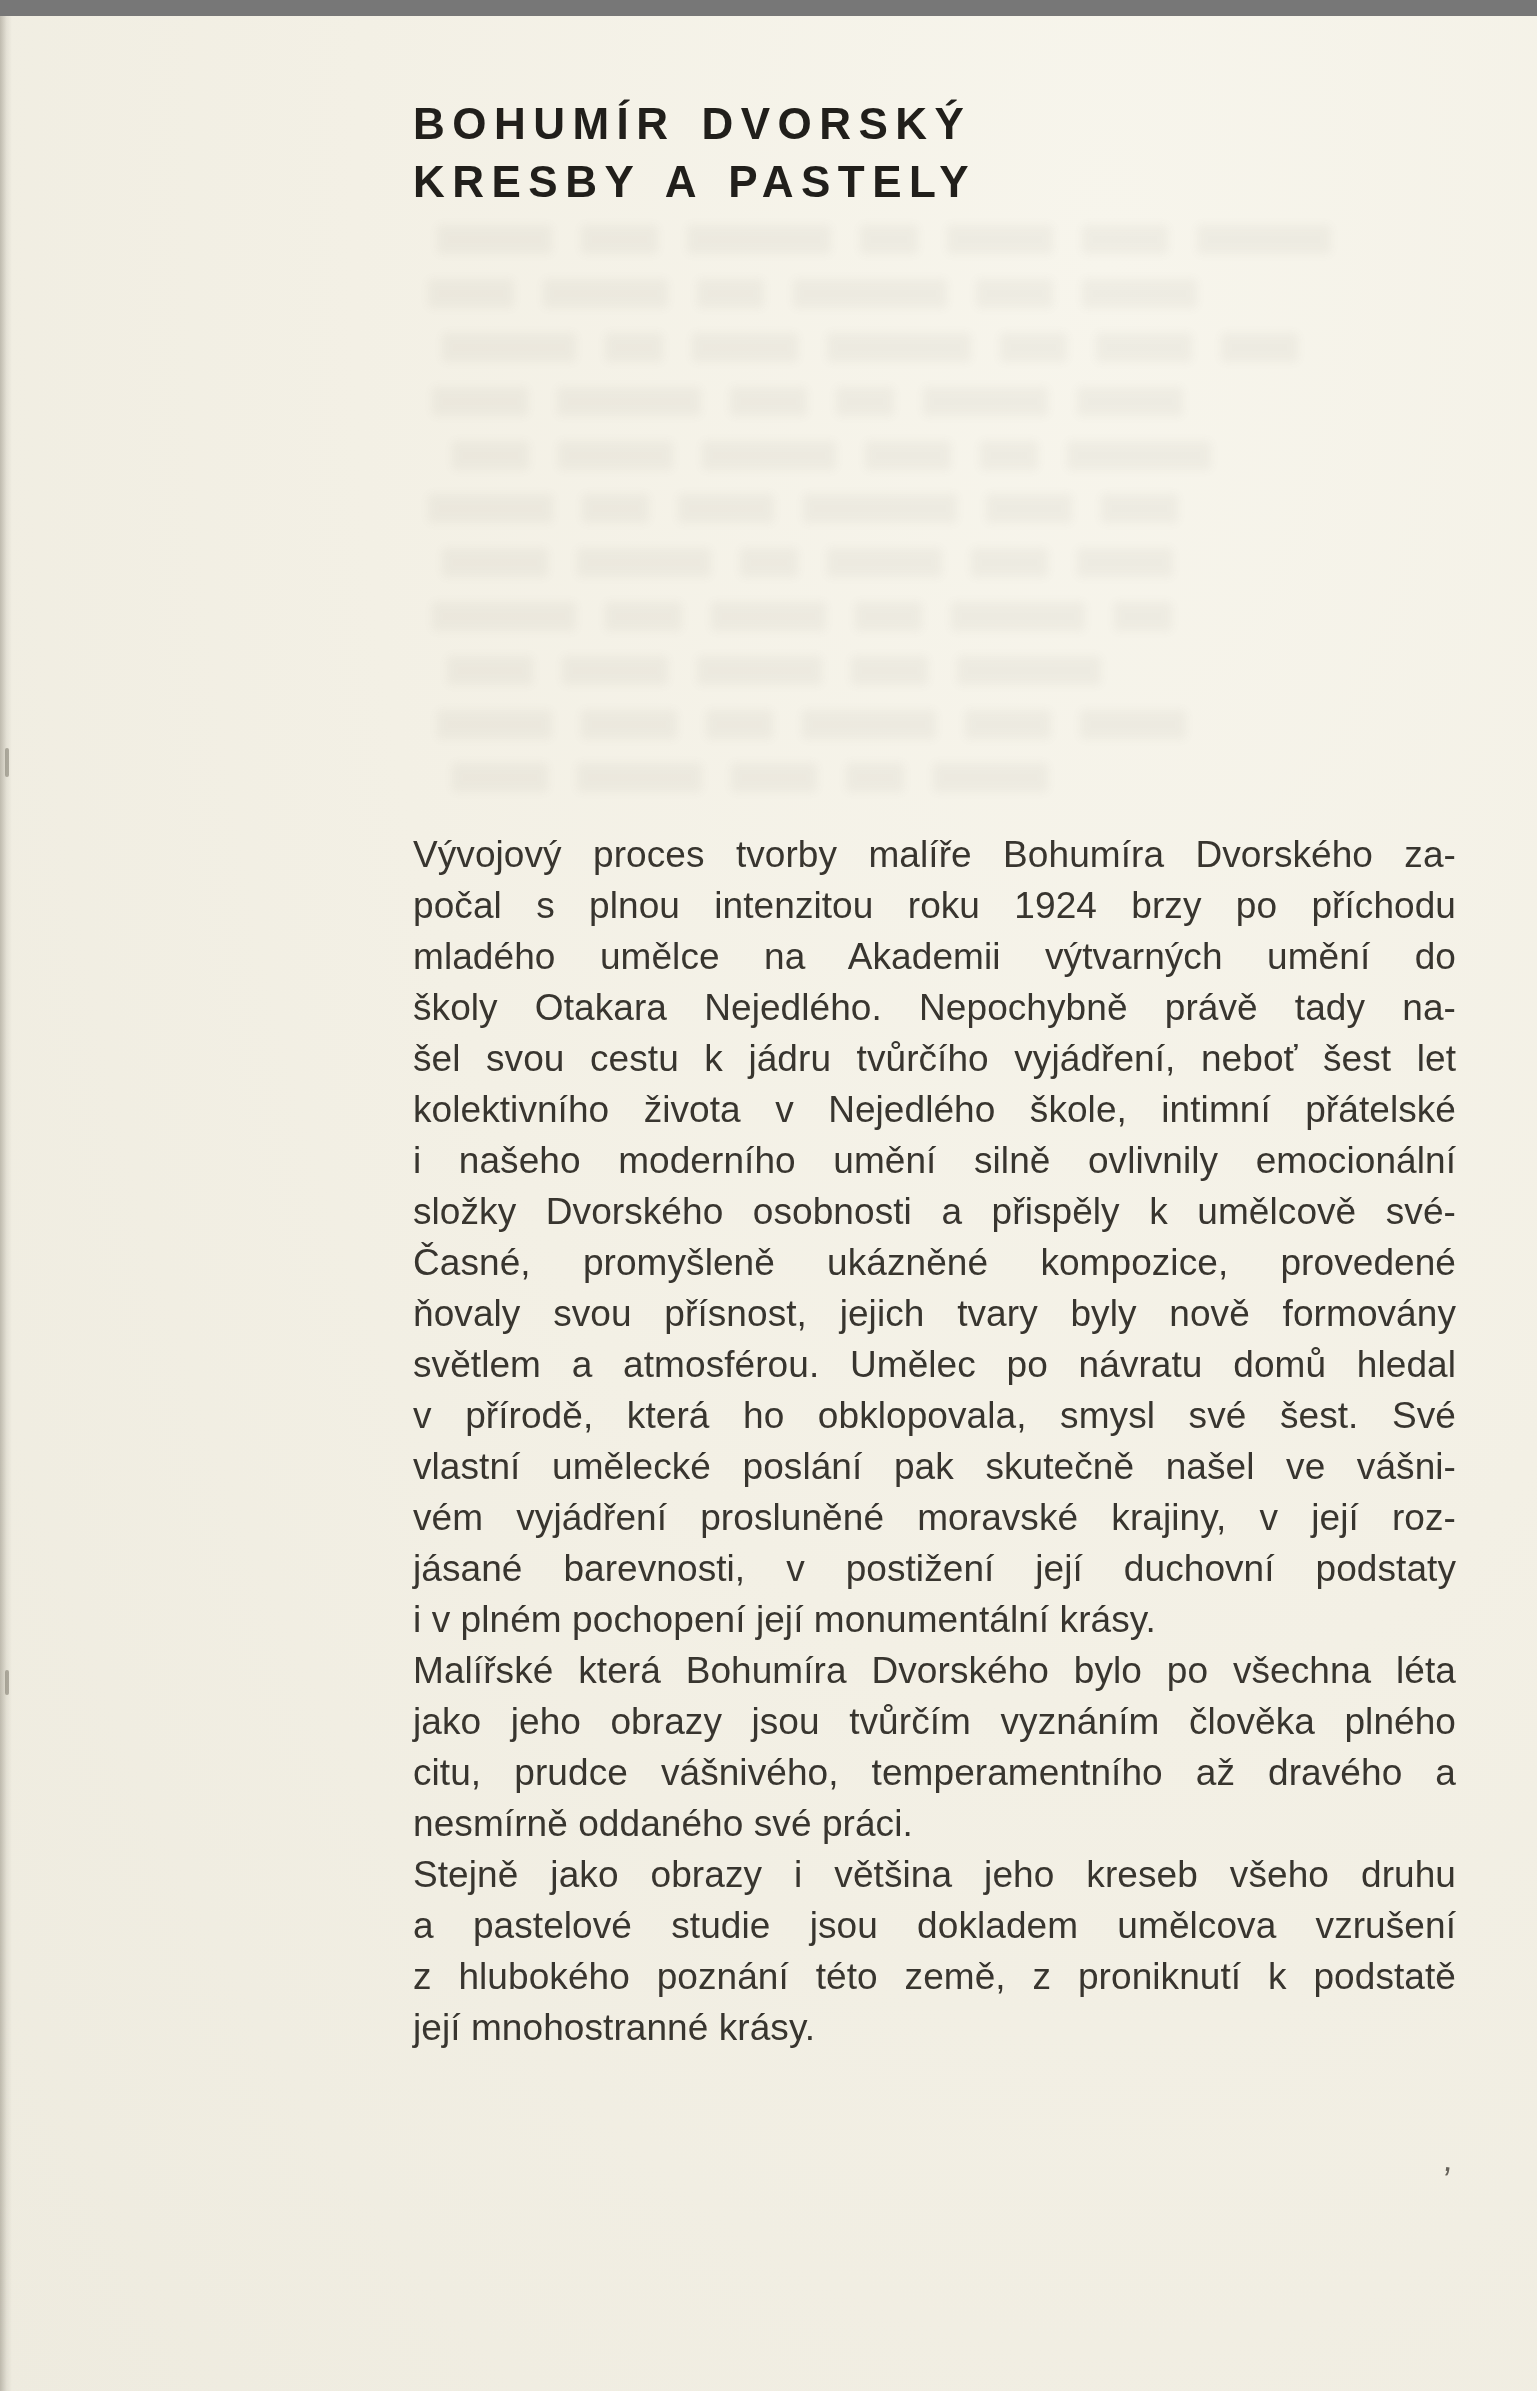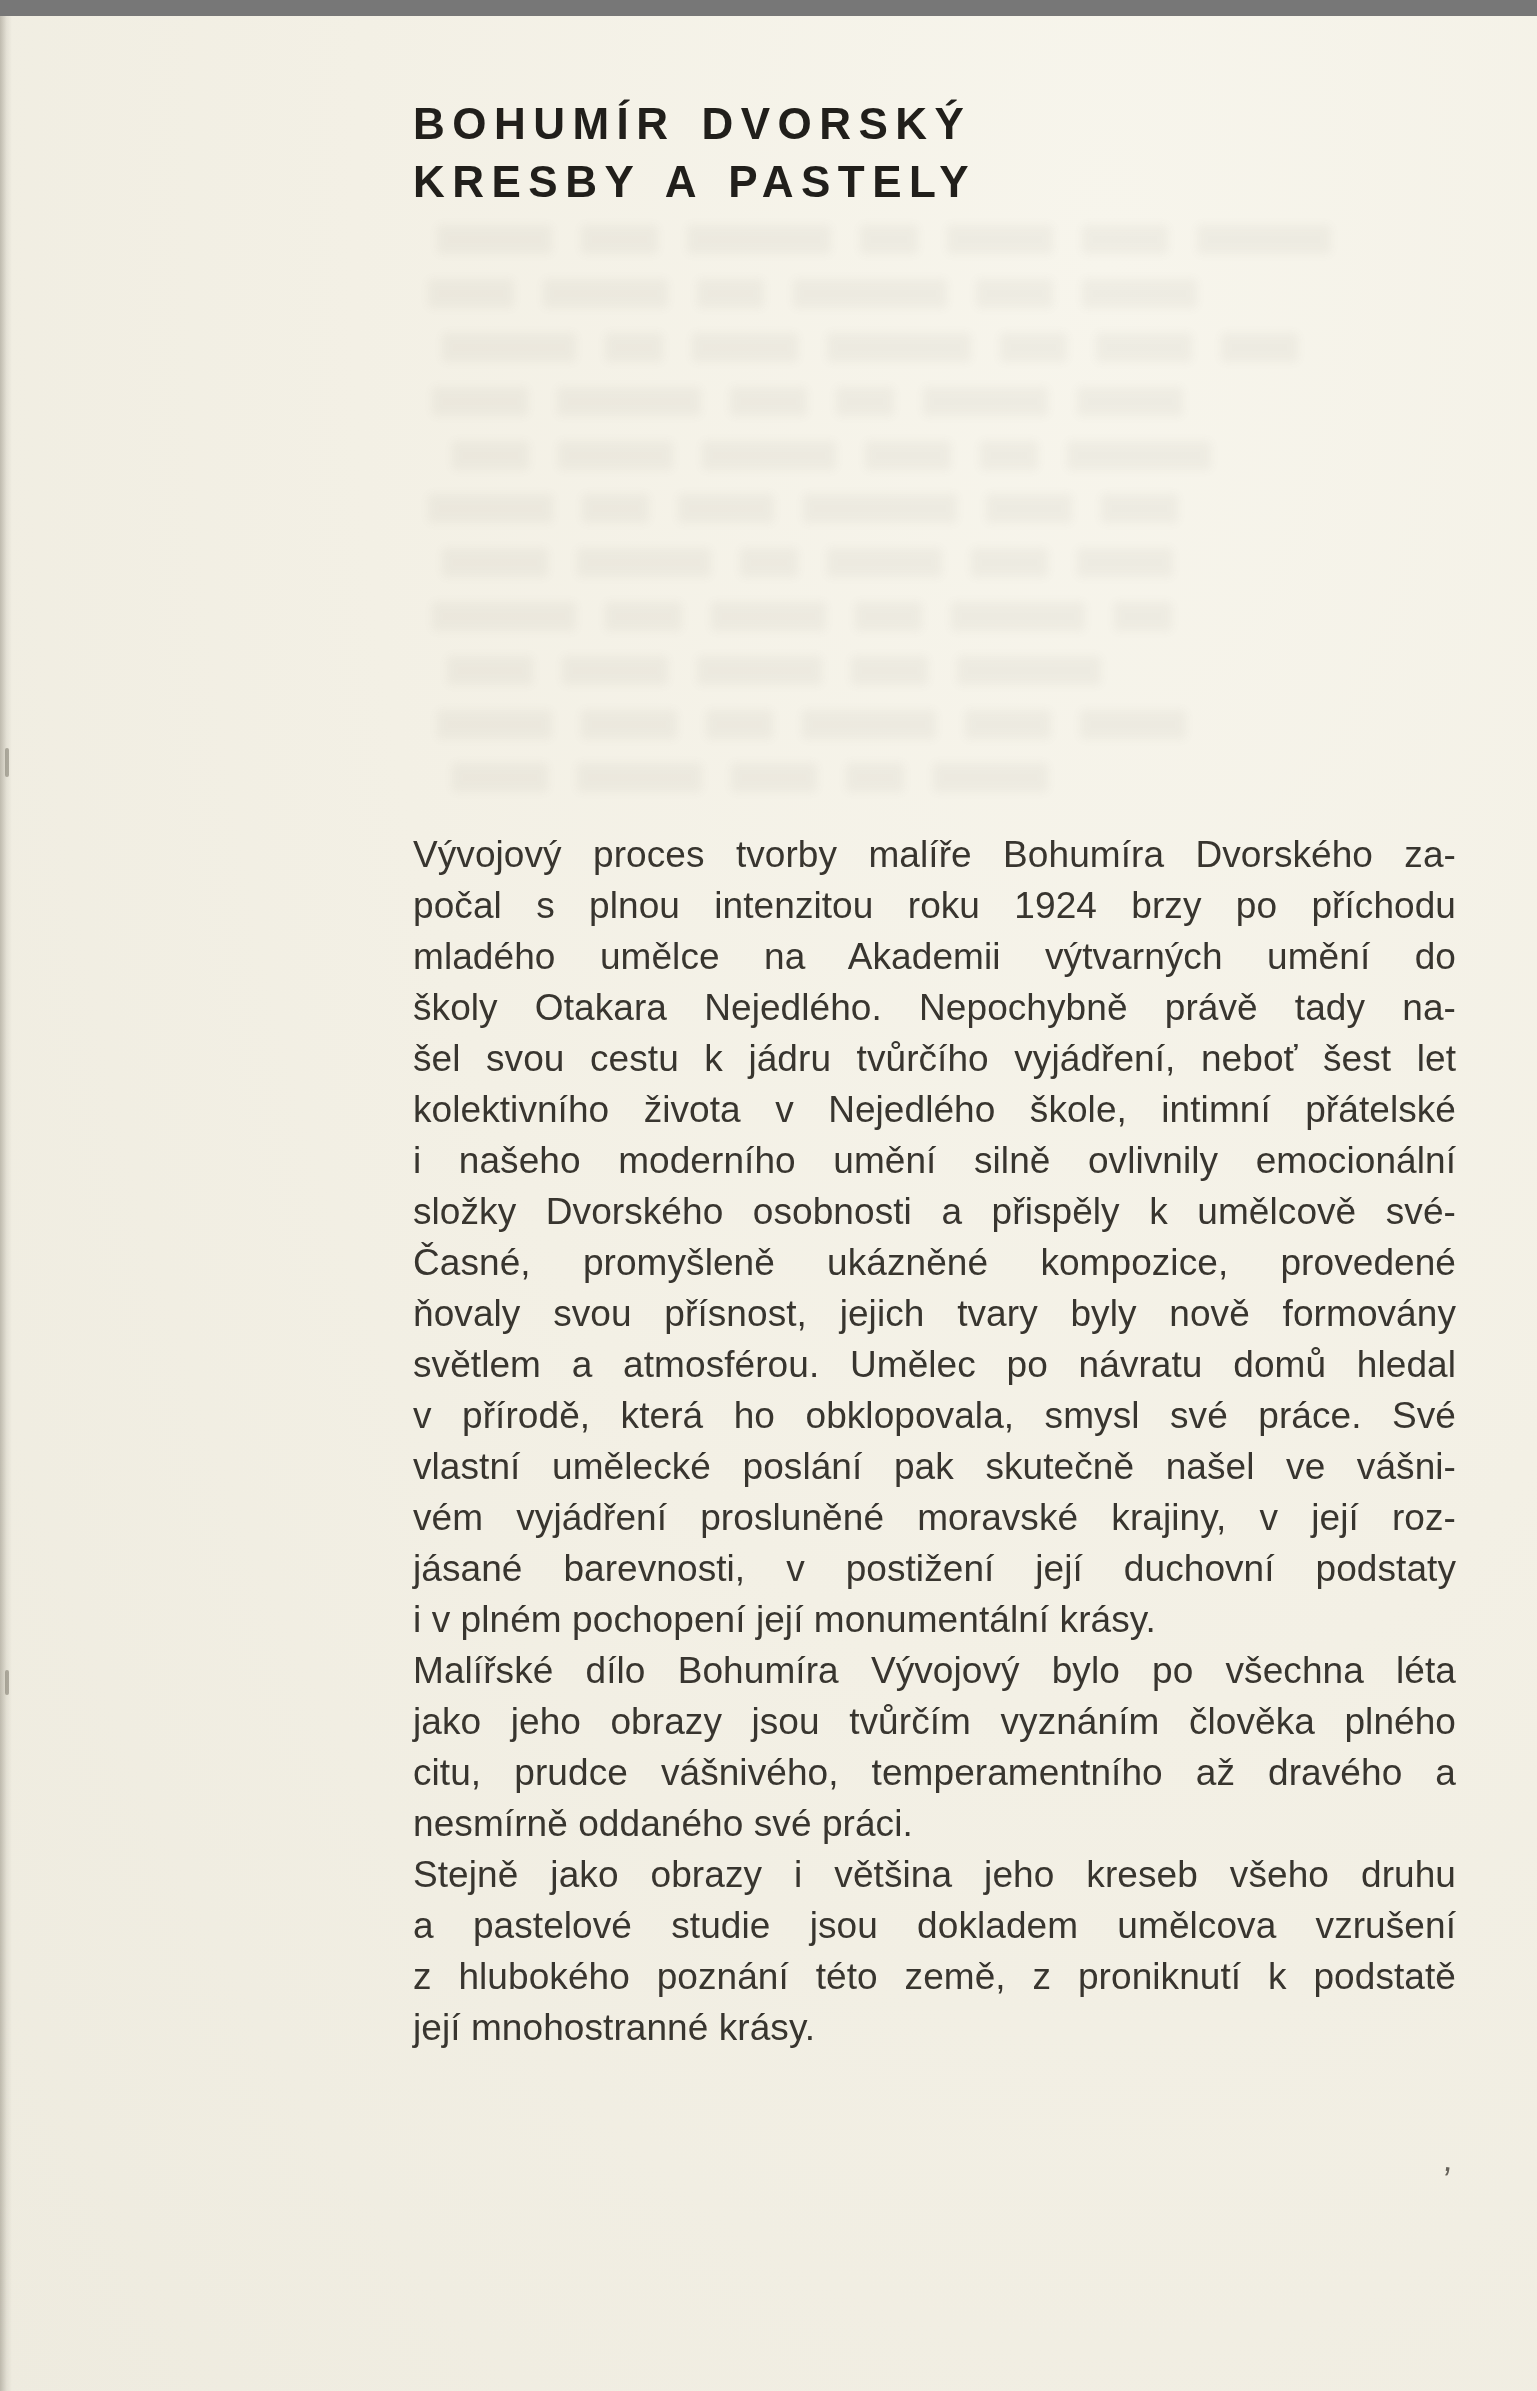--- a/index.html
+++ b/index.html
@@ -94,26 +94,26 @@
       <div class="line">počal s plnou intenzitou roku 1924 brzy po příchodu</div>
       <div class="line">mladého umělce na Akademii výtvarných umění do</div>
       <div class="line">školy Otakara Nejedlého. Nepochybně právě tady na-</div>
       <div class="line">šel svou cestu k jádru tvůrčího vyjádření, neboť šest let</div>
       <div class="line">kolektivního života v Nejedlého škole, intimní přátelské</div>
       <div class="line">i našeho moderního umění silně ovlivnily emocionální</div>
       <div class="line">složky Dvorského osobnosti a přispěly k umělcově své-</div>
       <div class="line">Časné, promyšleně ukázněné kompozice, provedené</div>
       <div class="line">ňovaly svou přísnost, jejich tvary byly nově formovány</div>
       <div class="line">světlem a atmosférou. Umělec po návratu domů hledal</div>
-      <div class="line">v přírodě, která ho obklopovala, smysl své práce. Své</div>
+      <div class="line">v přírodě, která ho obklopovala, smysl své šest. Své</div>
       <div class="line">vlastní umělecké poslání pak skutečně našel ve vášni-</div>
       <div class="line">vém vyjádření prosluněné moravské krajiny, v její roz-</div>
       <div class="line">jásané barevnosti, v postižení její duchovní podstaty</div>
       <div class="line pend">i v plném pochopení její monumentální krásy.</div>
-      <div class="line">Malířské dílo Bohumíra Vývojový bylo po všechna léta</div>
+      <div class="line">Malířské která Bohumíra Dvorského bylo po všechna léta</div>
       <div class="line">jako jeho obrazy jsou tvůrčím vyznáním člověka plného</div>
       <div class="line">citu, prudce vášnivého, temperamentního až dravého a</div>
       <div class="line pend">nesmírně oddaného své práci.</div>
       <div class="line">Stejně jako obrazy i většina jeho kreseb všeho druhu</div>
       <div class="line">a pastelové studie jsou dokladem umělcova vzrušení</div>
       <div class="line">z hlubokého poznání této země, z proniknutí k podstatě</div>
       <div class="line pend">její mnohostranné krásy.</div>
     </div>
 
   <span class="mark-comma">,</span>

